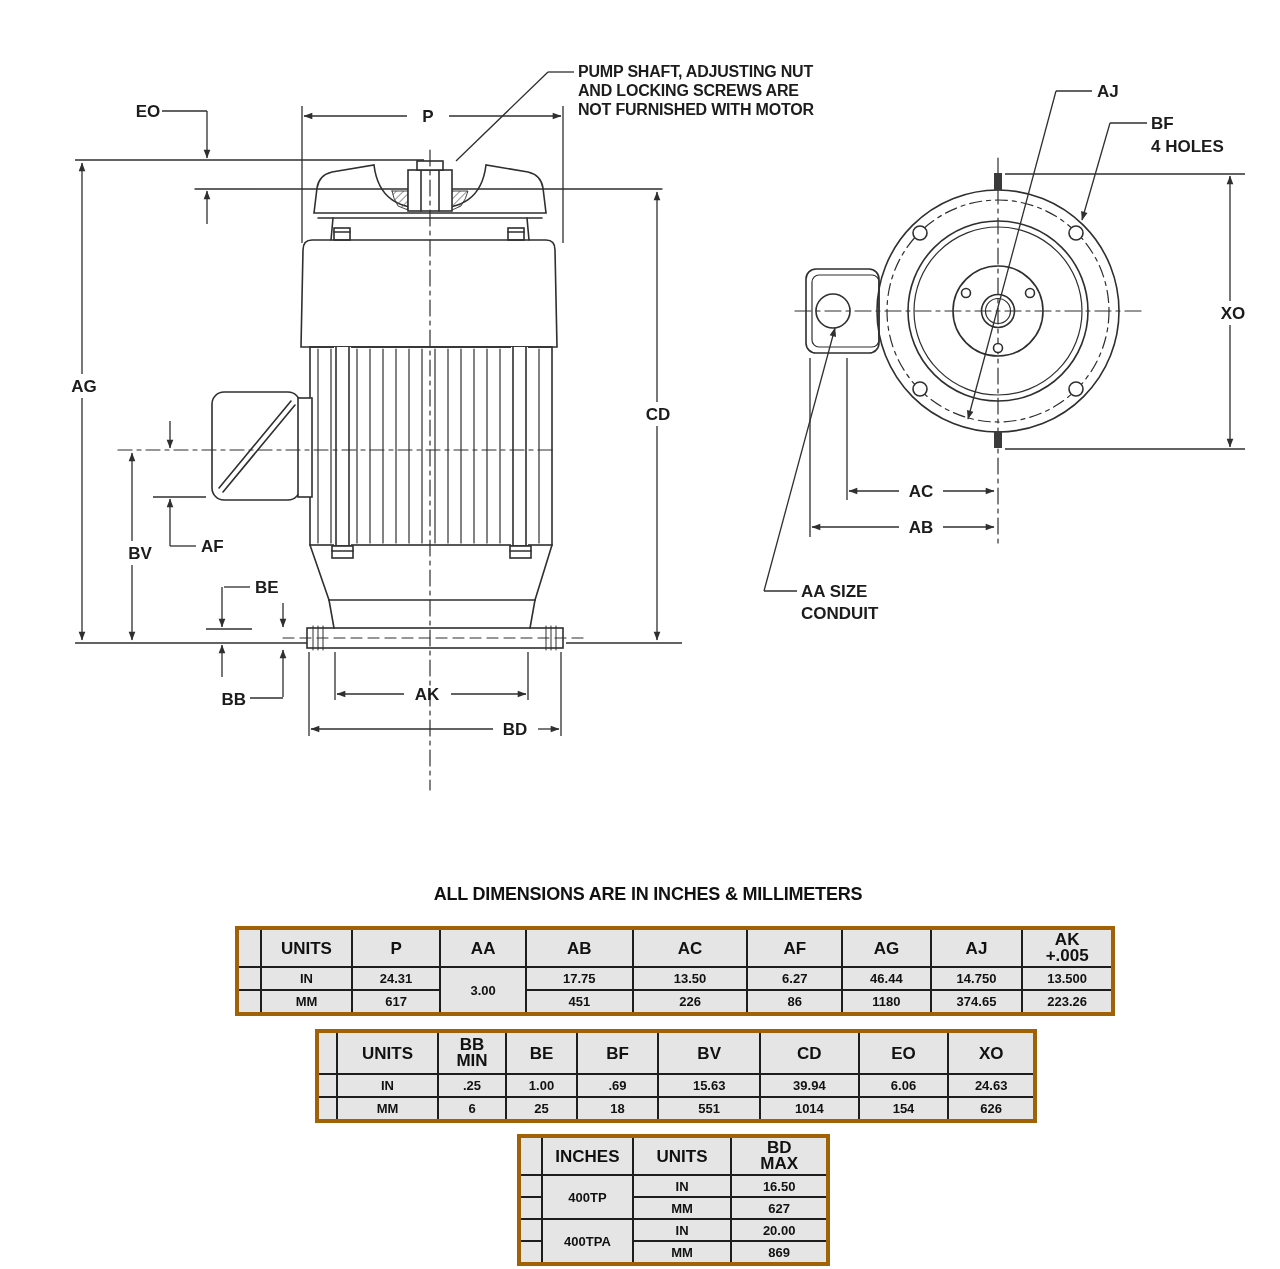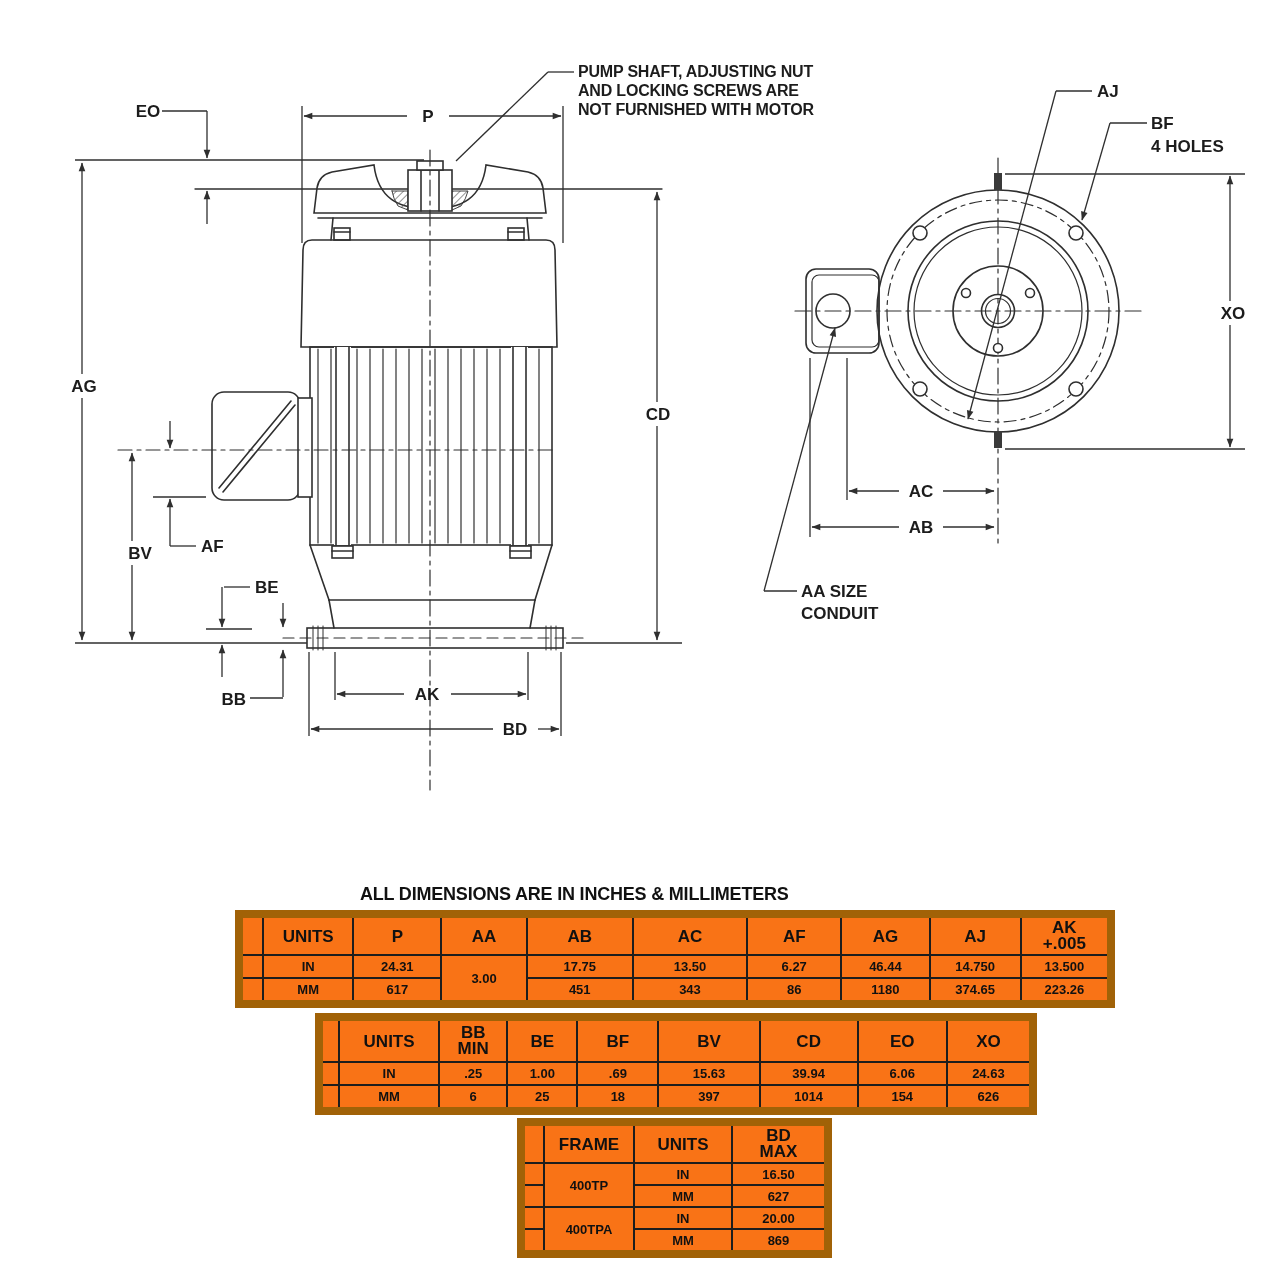--- a/index.html
+++ b/index.html
@@ -2,24 +2,24 @@
 <html><head>
 <meta charset="utf-8">
 <style>
   html,body{margin:0;padding:0;background:#ffffff;}
   .stage{position:relative;width:1280px;height:1269px;background:#fff;overflow:hidden;
          font-family:"Liberation Sans",sans-serif;}
   svg text{font-family:"Liberation Sans",sans-serif;font-weight:bold;fill:#1c1c1c;}
   .lbl{font-size:17px;}
   .note{font-size:16px;letter-spacing:-0.2px;}
   
-  .tbl-title{position:absolute;left:360px;top:884px;width:600px;text-align:left;
+  .tbl-title{position:absolute;left:348px;top:884px;width:600px;text-align:center;
              font-size:18px;font-weight:bold;color:#111;letter-spacing:-0.2px;}
-  table.dimtbl{border-collapse:collapse;table-layout:fixed;position:absolute;background:#f97316;
-               border:8px solid #a16207;}
+  table.dimtbl{border-collapse:collapse;table-layout:fixed;position:absolute;background:#e5e5e5;
+               border:4px solid #a16207;margin-top:16px;}
   table.dimtbl th,table.dimtbl td{border:2px solid #1d1d1d;padding:0;margin:0;text-align:center;
                vertical-align:middle;font-weight:bold;color:#111;overflow:hidden;}
   table.dimtbl th{font-size:17px;line-height:17px;}
   table.dimtbl td{font-size:13px;}
   .t1{left:235px;top:910px;width:880px;}
   .t2{left:315px;top:1013px;width:722px;}
   .t3{left:517px;top:1118px;width:313px;}
   .hdr-2line div{font-size:17px;line-height:16px;}
   .rh{height:21px;}
   .rh3{height:20px;}
@@ -297,21 +297,21 @@
     <td>6.27</td>
     <td>46.44</td>
     <td>14.750</td>
     <td>13.500</td>
   </tr>
   <tr>
     <td class="rh"></td>
     <td>MM</td>
     <td>617</td>
     <td>451</td>
-    <td>343</td>
+    <td>226</td>
     <td>86</td>
     <td>1180</td>
     <td>374.65</td>
     <td>223.26</td>
   </tr>
 </tbody>
     </table>
 
 <table class="dimtbl t2">
   <colgroup>
@@ -350,39 +350,39 @@
     <td>39.94</td>
     <td>6.06</td>
     <td>24.63</td>
   </tr>
   <tr>
     <td class="rh"></td>
     <td>MM</td>
     <td>6</td>
     <td>25</td>
     <td>18</td>
-    <td>397</td>
+    <td>551</td>
     <td>1014</td>
     <td>154</td>
     <td>626</td>
   </tr>
 </tbody>
     </table>
 
 <table class="dimtbl t3">
   <colgroup>
         <col style="width:23px">
         <col style="width:90px">
         <col style="width:98px">
         <col style="width:96px">
       </colgroup>
   <tbody>
         <tr>
     <th class="hh"></th>
-    <th>FRAME</th>
+    <th>INCHES</th>
     <th>UNITS</th>
     <th class="hdr-2line">
       <div>BD</div>
       <div>MAX</div>
     </th>
   </tr>
   <tr>
     <td class="rh3"></td>
     <td rowspan="2">400TP</td>
     <td>IN</td>

